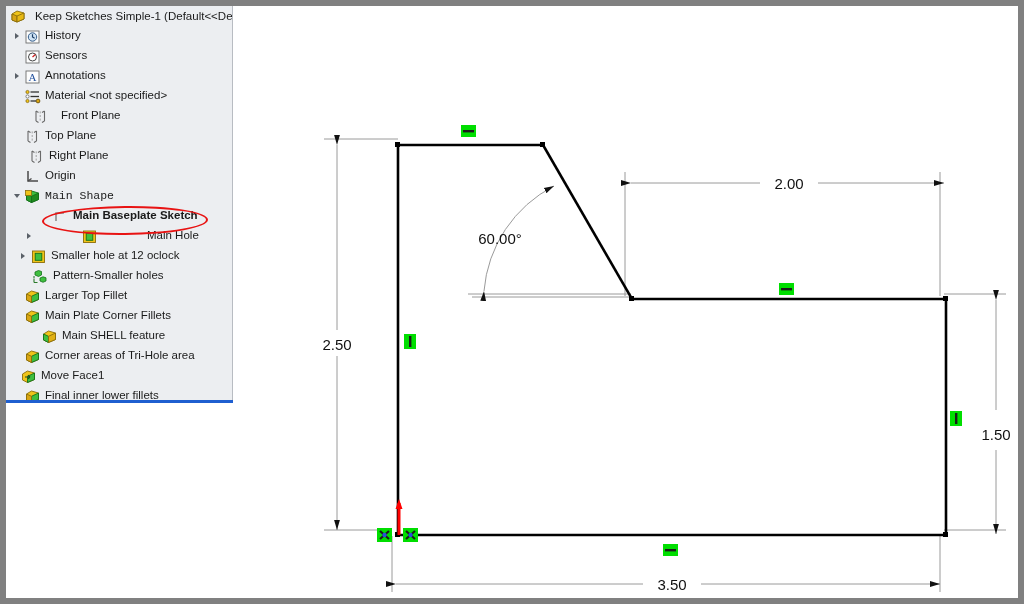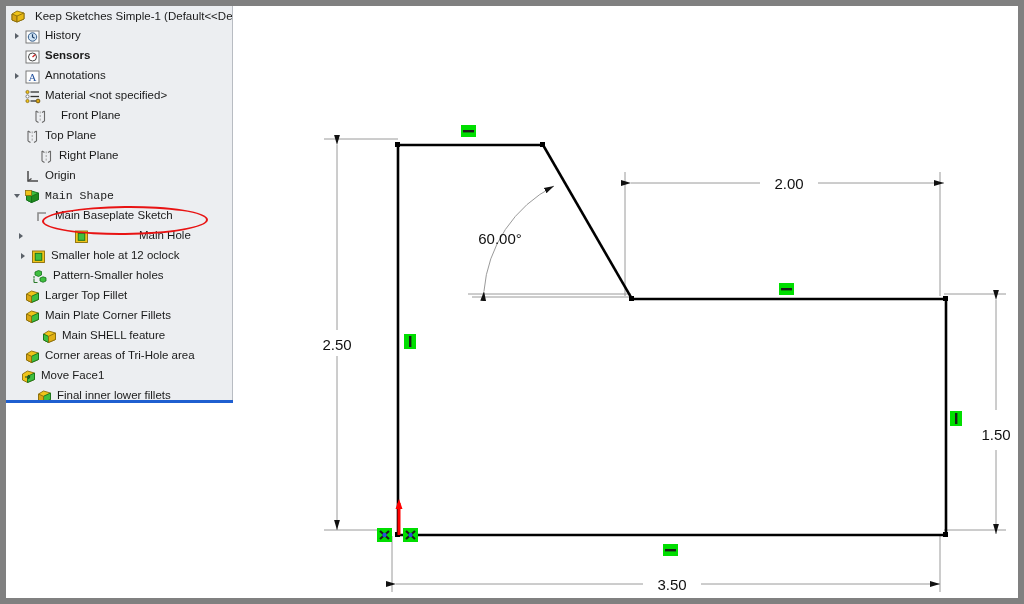--- a/index.html
+++ b/index.html
@@ -251,21 +251,21 @@
           </span>
           <span class="ticon">
             <svg width="17" height="17" viewBox="0 0 17 17">
               <rect x="2" y="3" width="13" height="12" fill="#fdfdfd" stroke="#6e6e6e" stroke-width="0.9"></rect>
               <circle cx="8.5" cy="9" r="4.2" fill="#cfe2f3" stroke="#355e8c" stroke-width="1"></circle>
               <path d="M8.5,6.3 L8.5,9 L10.6,10.2" stroke="#1a3c63" stroke-width="1.2" fill="none"></path>
             </svg>
           </span>
           <span class="tree-label">History</span>
         </div>
-        <div class="tree-row" style="padding-left: 4px; font-weight: bold;">
+        <div class="tree-row" style="padding-left: 4px;">
           <span class="expander"></span>
           <span class="ticon">
             <svg width="17" height="17" viewBox="0 0 17 17">
               <rect x="2" y="3" width="13" height="12" fill="#fdfdfd" stroke="#6e6e6e" stroke-width="0.9"></rect>
               <circle cx="8.5" cy="9" r="4" fill="#ffffff" stroke="#444" stroke-width="1"></circle>
               <path d="M8.5,9 L11.4,6.6" stroke="#d02020" stroke-width="1.3"></path>
             </svg>
           </span>
           <span class="tree-label">Sensors</span>
         </div>
@@ -311,21 +311,21 @@
           <span class="expander"></span>
           <span class="ticon">
             <svg width="17" height="17" viewBox="0 0 17 17">
               <path d="M4,3 L4,13 M4,3 L6.5,4.5 M4,13 L6.5,14.5" stroke="#6a6a6a" stroke-width="1.1" fill="none"></path>
               <path d="M12.5,3 L12.5,13 M12.5,3 L10,4.5 M12.5,13 L10,14.5" stroke="#6a6a6a" stroke-width="1.1" fill="none"></path>
               <line x1="8.2" y1="3.4" x2="8.2" y2="14" stroke="#9a9a9a" stroke-width="0.9" stroke-dasharray="2,1.6"></line>
             </svg>
           </span>
           <span class="tree-label">Top Plane</span>
         </div>
-        <div class="tree-row" style="padding-left: 18px;">
+        <div class="tree-row" style="padding-left: 8px;">
           <span class="expander"></span>
           <span class="ticon">
             <svg width="17" height="17" viewBox="0 0 17 17">
               <path d="M4,3 L4,13 M4,3 L6.5,4.5 M4,13 L6.5,14.5" stroke="#6a6a6a" stroke-width="1.1" fill="none"></path>
               <path d="M12.5,3 L12.5,13 M12.5,3 L10,4.5 M12.5,13 L10,14.5" stroke="#6a6a6a" stroke-width="1.1" fill="none"></path>
               <line x1="8.2" y1="3.4" x2="8.2" y2="14" stroke="#9a9a9a" stroke-width="0.9" stroke-dasharray="2,1.6"></line>
             </svg>
           </span>
           <span class="tree-label">Right Plane</span>
         </div>
@@ -346,30 +346,30 @@
           <span class="ticon">
             <svg width="17" height="17" viewBox="0 0 17 17">
               <path d="M2.5,6 L7.5,3 L14.5,5 L14.5,11.5 L7.5,14.5 L2.5,12 Z" fill="#3fbf3f" stroke="#14701b" stroke-width="0.9"></path>
               <path d="M2.5,6 L7.5,8.3 L7.5,14.5 L2.5,12 Z" fill="#2a9c2a" stroke="#14701b" stroke-width="0.9"></path>
               <path d="M7.5,8.3 L14.5,5 L14.5,11.5 L7.5,14.5 Z" fill="#1f8a1f" stroke="#14701b" stroke-width="0.9"></path>
               <rect x="1.5" y="2.5" width="6" height="5" fill="#f0c419" stroke="#8a6d0b" stroke-width="0.8"></rect>
             </svg>
           </span>
           <span class="tree-label">Main Shape</span>
         </div>
-        <div class="tree-row" style="padding-left: 14px;">
+        <div class="tree-row" style="padding-left: 32px; font-weight: bold;">
           <span class="expander"></span>
           <span class="ticon">
             <svg width="17" height="17" viewBox="0 0 17 17">
               <path d="M4,13 L4,5 L12,5" stroke="#8b8b8b" stroke-width="1.6" fill="none"></path>
             </svg>
           </span>
           <span class="tree-label">Main Baseplate Sketch</span>
         </div>
-        <div class="tree-row" style="padding-left: 8px; gap: 45px;">
+        <div class="tree-row" style="padding-left: 16px; gap: 45px;">
           <span class="expander">
             <span class="arrow-r"></span>
           </span>
           <span class="ticon">
             <svg width="17" height="17" viewBox="0 0 17 17">
               <rect x="2.5" y="3" width="12" height="11.5" fill="#f0c419" stroke="#8a6d0b" stroke-width="0.9"></rect>
               <rect x="5.2" y="5.3" width="6.6" height="7" fill="#3fbf3f" stroke="#14701b" stroke-width="0.9"></rect>
             </svg>
           </span>
           <span class="tree-label">Main Hole</span>
@@ -446,21 +446,21 @@
           <span class="expander"></span>
           <span class="ticon">
             <svg width="17" height="17" viewBox="0 0 17 17">
               <path d="M2.5,6 L7.5,3 L14.5,5 L14.5,11.5 L7.5,14.5 L2.5,12 Z" fill="#f0c419" stroke="#8a6d0b" stroke-width="0.9"></path>
               <path d="M7.5,8.3 L14.5,5 L14.5,11.5 L7.5,14.5 Z" fill="#3fbf3f" stroke="#14701b" stroke-width="0.9"></path>
               <path d="M5,9 L10,9 M10,9 L8,7.2 M10,9 L8,10.8" stroke="#1a4f1a" stroke-width="1.1" fill="none"></path>
             </svg>
           </span>
           <span class="tree-label">Move Face1</span>
         </div>
-        <div class="tree-row" style="padding-left: 16px;">
+        <div class="tree-row" style="padding-left: 4px;">
           <span class="expander"></span>
           <span class="ticon">
             <svg width="17" height="17" viewBox="0 0 17 17">
               <path d="M2.5,6 L7.5,3 L14.5,5 L14.5,11.5 L7.5,14.5 L2.5,12 Z" fill="#f0c419" stroke="#8a6d0b" stroke-width="0.9"></path>
               <path d="M7.5,8.3 L14.5,5 L14.5,11.5 L7.5,14.5 Z" fill="#3fbf3f" stroke="#14701b" stroke-width="0.9"></path>
               <path d="M2.5,6 L7.5,8.3 L7.5,14.5 L2.5,12 Z" fill="#d9a513" stroke="#8a6d0b" stroke-width="0.9"></path>
             </svg>
           </span>
           <span class="tree-label">Final inner lower fillets</span>
         </div>

